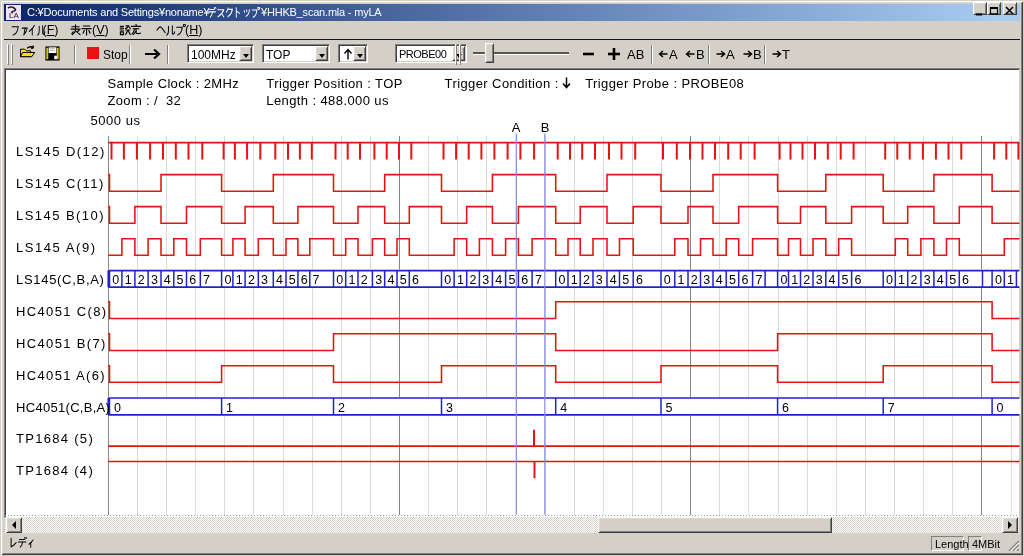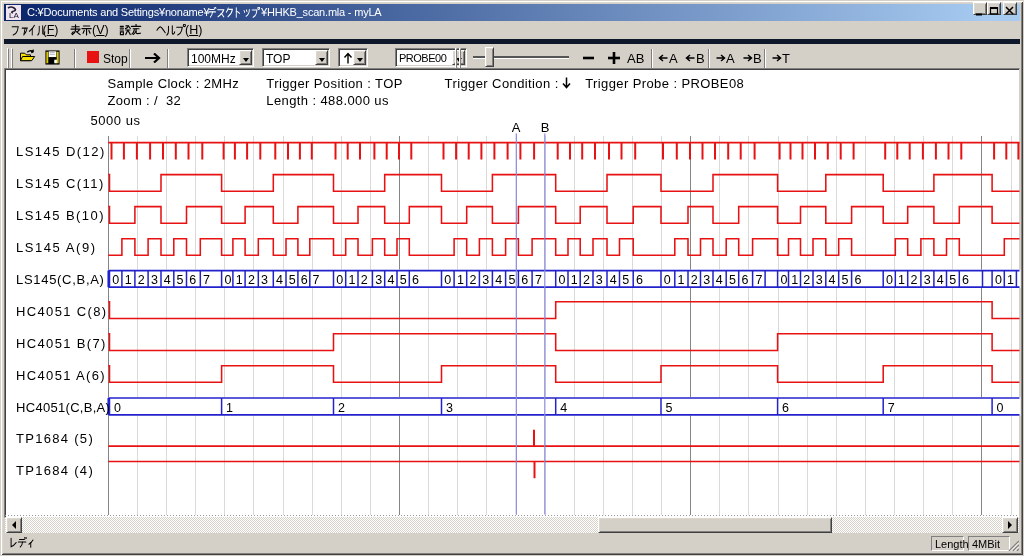--- a/index.html
+++ b/index.html
@@ -4,21 +4,21 @@
 body{width:1024px;height:556px;overflow:hidden;font-family:"Liberation Sans",sans-serif;background:#d4d0c8;position:relative}
 .win{position:absolute;left:0;top:0;width:1024px;height:556px;background:#d4d0c8;
  border:1px solid #d4d0c8;box-shadow:inset 1px 1px 0 #ffffff, inset -1px -1px 0 #404040, inset 2px 2px 0 #dcd8d0, inset -2px -2px 0 #808080}
 .title{position:absolute;left:4px;top:4px;right:4px;height:17px;background:linear-gradient(90deg,#0a246a 0%,#a6caf0 97%);color:#fff;font-size:11px;line-height:17px;white-space:nowrap}
 .title .txt{position:absolute;left:23px;top:0;letter-spacing:-0.2px}
 .ticon{position:absolute;left:2px;top:1px;width:15px;height:15px}
 .wbtn{position:absolute;top:2px;width:14px;height:13px;background:#d4d0c8;border:1px solid;border-color:#ffffff #404040 #404040 #ffffff;box-shadow:inset 1px 1px 0 #dcd8d0, inset -1px -1px 0 #808080}
 .menu{position:absolute;left:4px;top:21px;right:4px;height:18px;background:#d4d0c8;font-size:12.5px;color:#000}
 .menu span{position:absolute;top:2px;letter-spacing:1px}
 u{text-decoration:underline}
-.tbar{position:absolute;left:4px;top:39px;right:4px;height:25px;background:#d4d0c8;border-top:5px solid #0f172a}
+.tbar{position:absolute;left:4px;top:39px;right:4px;height:25px;background:#d4d0c8;border-top:1px solid #0f172a}
 .tsep{position:absolute;top:5px;width:2px;height:19px;border-left:1px solid #808080;border-right:1px solid #ffffff}
 .tgrip{position:absolute;top:4px;width:2px;height:21px;border:1px solid;border-color:#ffffff #808080 #808080 #ffffff}
 .combo{position:absolute;top:4px;height:19px;background:#fff;border:1px solid;border-color:#808080 #fff #fff #808080;box-shadow:inset 1px 1px 0 #404040, inset -1px -1px 0 #d4d0c8;font-size:12.5px}
 .combo .cb{position:absolute;right:1px;top:1px;bottom:1px;width:13px;background:#d4d0c8;border:1px solid;border-color:#ffffff #404040 #404040 #ffffff;box-shadow:inset 1px 1px 0 #dcd8d0, inset -1px -1px 0 #808080}
 .combo .tx{position:absolute;left:3px;top:2.5px;color:#000;font-size:12px;white-space:nowrap}
 .darr{position:absolute;left:3px;top:7px;width:0;height:0;border:3.5px solid transparent;border-top:4px solid #000;border-bottom:none}
 .tbtn{position:absolute;font-size:13px;color:#000;top:7px}
 .client{position:absolute;left:4px;top:68px;right:4px;bottom:38px;background:#fff;border:1px solid;border-color:#808080 #d4d0c8 #d4d0c8 #808080;box-shadow:inset 1px 1px 0 #404040}
 .sbar{position:absolute;left:5px;right:5px;bottom:23px;height:16px;background:repeating-conic-gradient(#ffffff 0% 25%, #d6d2ca 0% 50%) 0 0/2px 2px}
 .sbtn{position:absolute;top:0;width:16px;height:16px;background:#d4d0c8;border:1px solid;border-color:#ffffff #404040 #404040 #ffffff;box-shadow:inset 1px 1px 0 #dcd8d0, inset -1px -1px 0 #808080}
@@ -504,21 +504,21 @@
         <path d="M2.5 3 H9" transform="translate(11.5 0)" stroke="#000" stroke-width="1.3" fill="none" stroke-linecap="round"></path>
         <path d="M1 5.8 H11" transform="translate(11.5 0)" stroke="#000" stroke-width="1.3" fill="none" stroke-linecap="round"></path>
         <path d="M6.5 5.8 Q6.3 9.5 3.5 11.8" transform="translate(11.5 0)" stroke="#000" stroke-width="1.3" fill="none" stroke-linecap="round"></path>
         <path d="M9.3 0.8 L10 2" transform="translate(11.5 0)" stroke="#000" stroke-width="1.3" fill="none" stroke-linecap="round"></path>
         <path d="M11 0.3 L11.7 1.5" transform="translate(11.5 0)" stroke="#000" stroke-width="1.3" fill="none" stroke-linecap="round"></path>
         <path d="M9 3.5 Q7 6.5 3.5 8.5" transform="translate(23.0 0)" stroke="#000" stroke-width="1.3" fill="none" stroke-linecap="round"></path>
         <path d="M6 6.5 V12" transform="translate(23.0 0)" stroke="#000" stroke-width="1.3" fill="none" stroke-linecap="round"></path>
       </g>
     </svg>
  <div class="spanel" style="left:927px;width:33px;font-size:11px;padding:1px 3px 0">Length</div>
- <div class="spanel" style="left:964px;width:42px;font-size:11px;padding:1px 3px 0">4MBit</div>
+ <div class="spanel" style="left:964px;width:14px;font-size:11px;padding:1px 3px 0">4MBit</div>
  <svg style="position:absolute;right:1px;bottom:1px" width="13" height="13">
       <g stroke="#808080" stroke-width="1.5">
         <line x1="13" y1="3" x2="3" y2="13"></line>
         <line x1="13" y1="7" x2="7" y2="13"></line>
         <line x1="13" y1="11" x2="11" y2="13"></line>
       </g>
       <g stroke="#fff" stroke-width="1">
         <line x1="13" y1="4.5" x2="4.5" y2="13"></line>
         <line x1="13" y1="8.5" x2="8.5" y2="13"></line>
         <line x1="13" y1="12.5" x2="12.5" y2="13"></line>

